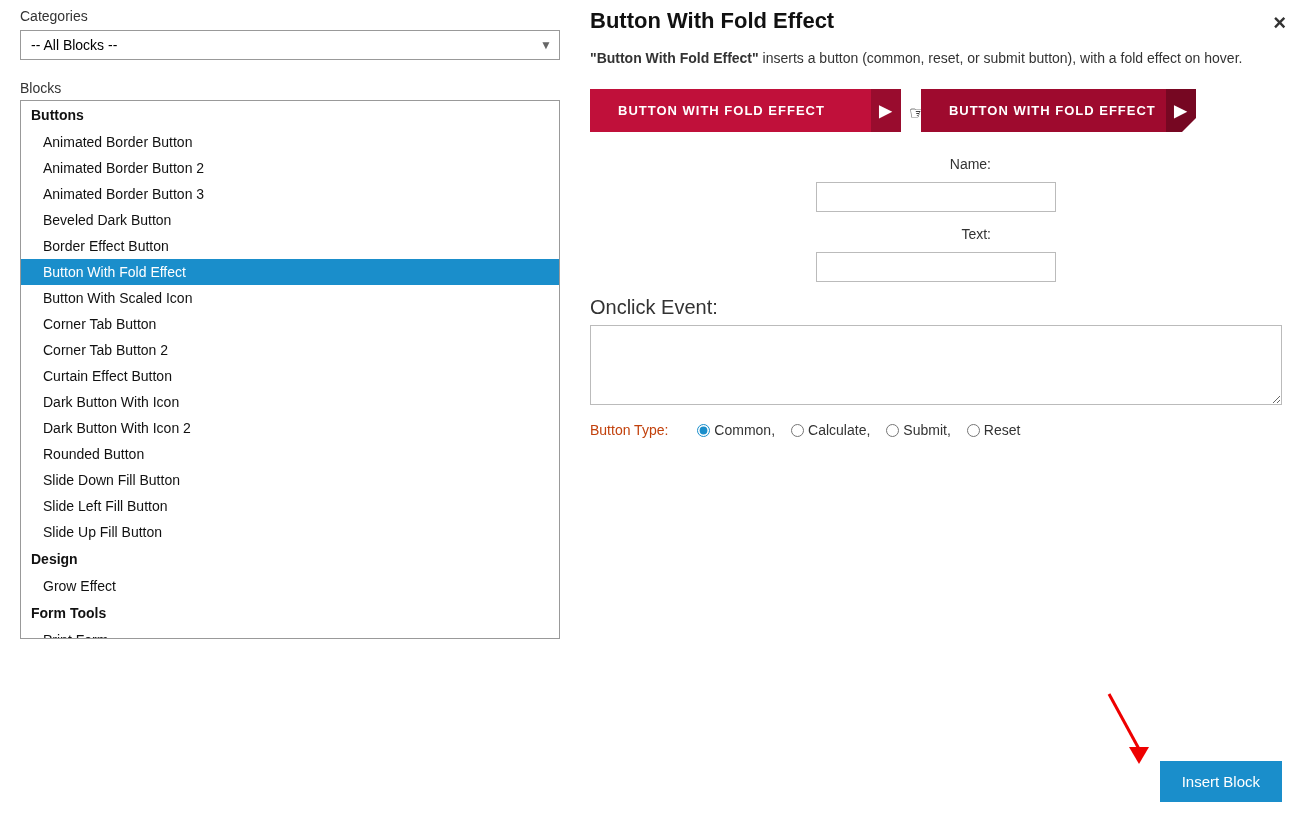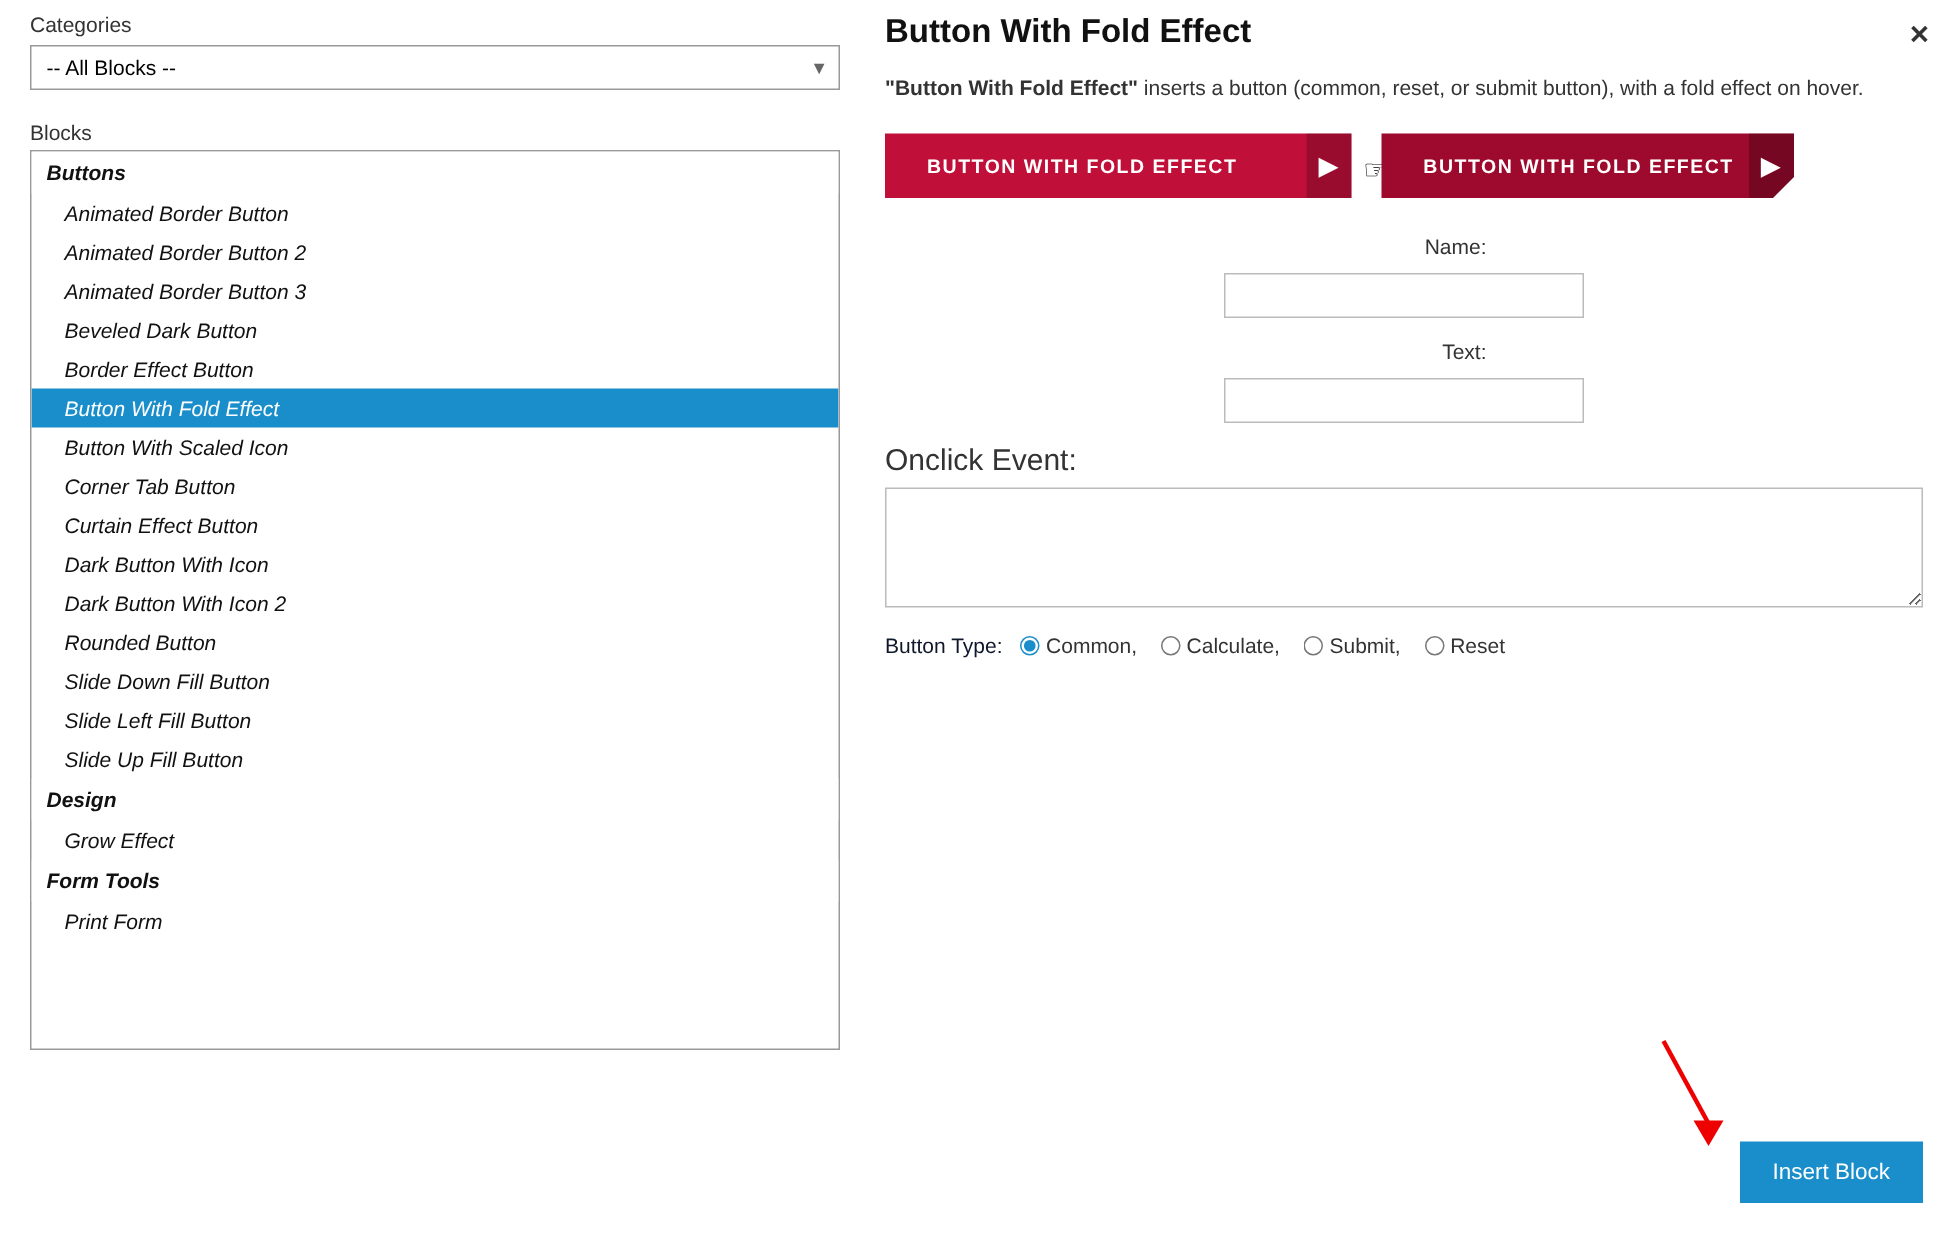--- a/index.html
+++ b/index.html
@@ -79,24 +79,23 @@
       color: #666;
     }
     .blocks-label {
       font-size: 14px;
       color: #333;
       margin-bottom: 4px;
       font-weight: normal;
     }
     .blocks-list {
       border: 1px solid #999;
-      height: 600px;
+      height: 539px;
       overflow-y: scroll;
       padding: 0;
-      font-style: italic;
     }
     .blocks-list::-webkit-scrollbar {
       width: 14px;
     }
     .blocks-list::-webkit-scrollbar-track {
       background: #f0f0f0;
       border-left: 1px solid #ccc;
     }
     .blocks-list::-webkit-scrollbar-thumb {
       background: #bbb;
@@ -257,22 +256,22 @@
     }
     .button-type-row {
       display: flex;
       align-items: center;
       gap: 8px;
       flex-wrap: wrap;
       margin-bottom: 10px;
     }
     .button-type-label {
       font-size: 14px;
-      color: #0f172a;
-      margin-right: 4px;
+      color: #c2410c;
+      margin-right: 21px;
     }
     .radio-group {
       display: flex;
       align-items: flex-end;
       gap: 16px;
     }
     .radio-item {
       display: flex;
       align-items: center;
       gap: 4px;
@@ -332,20 +331,21 @@
 
           <div class="list-group-header">Buttons</div>
           <div class="list-item">Animated Border Button</div>
           <div class="list-item">Animated Border Button 2</div>
           <div class="list-item">Animated Border Button 3</div>
           <div class="list-item">Beveled Dark Button</div>
           <div class="list-item">Border Effect Button</div>
           <div class="list-item selected">Button With Fold Effect</div>
           <div class="list-item">Button With Scaled Icon</div>
           <div class="list-item">Corner Tab Button</div>
+          <div class="list-item">Corner Tab Button 2</div>
           <div class="list-item">Curtain Effect Button</div>
           <div class="list-item">Dark Button With Icon</div>
           <div class="list-item">Dark Button With Icon 2</div>
           <div class="list-item">Rounded Button</div>
           <div class="list-item">Slide Down Fill Button</div>
           <div class="list-item">Slide Left Fill Button</div>
           <div class="list-item">Slide Up Fill Button</div>
 
           <div class="list-group-header">Design</div>
           <div class="list-item">Grow Effect</div>

